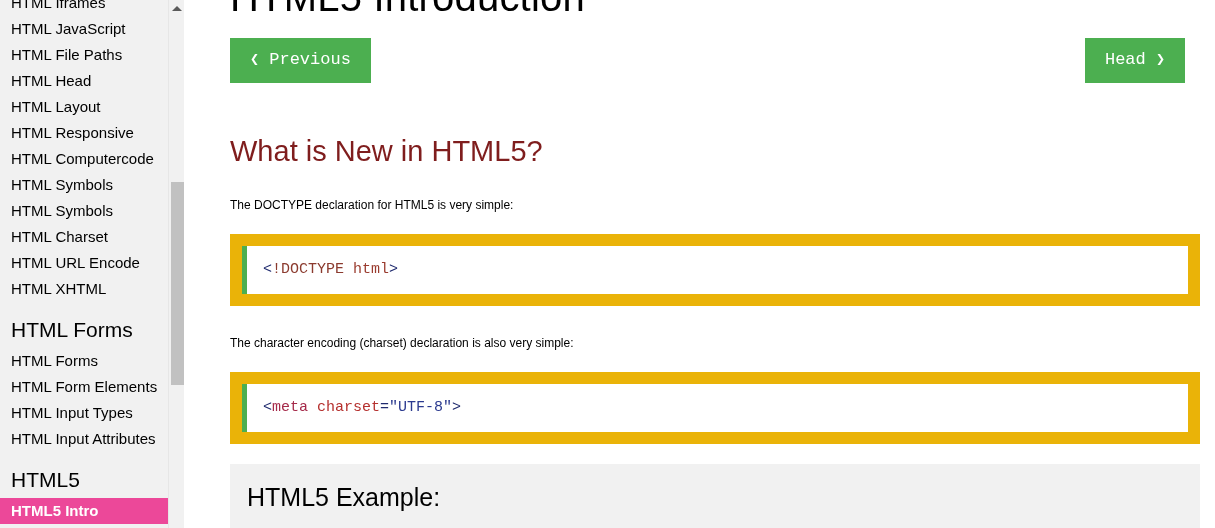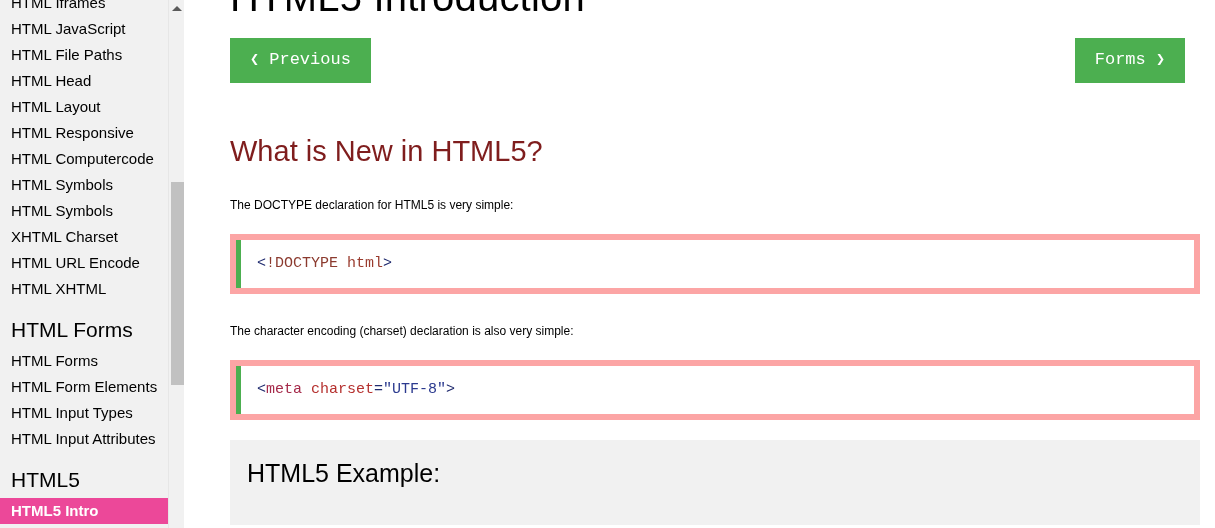--- a/index.html
+++ b/index.html
@@ -157,22 +157,22 @@
   p.body-text {
     margin: 26px 0 0 30px;
     font-size: 12px;
     line-height: 22px;
     color: #000000;
   }
 
   
   .code-card {
     margin: 18px 15px 0 30px;
-    background: #fca5a5;
-    padding: 6px;
+    background: #eab308;
+    padding: 12px;
   }
   .code-box {
     background: #ffffff;
     border-left: 5px solid #4CAF50;
     padding: 14px 0 14px 16px;
     font-family: "Liberation Mono", monospace;
     font-size: 15px;
     line-height: 20px;
     white-space: pre;
     overflow: hidden;
@@ -210,21 +210,21 @@
 
       <a class="nav-link" href="#">HTML Iframes</a>
       <a class="nav-link" href="#">HTML JavaScript</a>
       <a class="nav-link" href="#">HTML File Paths</a>
       <a class="nav-link" href="#">HTML Head</a>
       <a class="nav-link" href="#">HTML Layout</a>
       <a class="nav-link" href="#">HTML Responsive</a>
       <a class="nav-link" href="#">HTML Computercode</a>
       <a class="nav-link" href="#">HTML Symbols</a>
       <a class="nav-link" href="#">HTML Symbols</a>
-      <a class="nav-link" href="#">XHTML Charset</a>
+      <a class="nav-link" href="#">HTML Charset</a>
       <a class="nav-link" href="#">HTML URL Encode</a>
       <a class="nav-link" href="#">HTML XHTML</a>
 
       <div class="nav-heading">HTML Forms</div>
       <a class="nav-link" href="#">HTML Forms</a>
       <a class="nav-link" href="#">HTML Form Elements</a>
       <a class="nav-link" href="#">HTML Input Types</a>
       <a class="nav-link" href="#">HTML Input Attributes</a>
 
       <div class="nav-heading">HTML5</div>
@@ -243,21 +243,21 @@
 
   <div id="sidebar-edge"></div>
 
   <main id="main">
     <div id="main-inner">
 
       <h1 class="page-title">HTML5 Introduction</h1>
 
       <div class="btn-row">
         <a class="btn btn-prev" href="#"><span class="chev">❮</span> <span>Previous</span></a>
-        <a class="btn btn-next" href="#"><span>Forms</span> <span class="chev">❯</span></a>
+        <a class="btn btn-next" href="#"><span>Head</span> <span class="chev">❯</span></a>
       </div>
 
       <h2 class="section-title">What is New in HTML5?</h2>
 
       <p class="body-text">The DOCTYPE declaration for HTML5 is very simple:</p>
 
       <div class="code-card">
         <div class="code-box"><span class="tok-punct">&lt;</span><span class="tok-doctype">!DOCTYPE</span><span> </span><span class="tok-name">html</span><span class="tok-punct">&gt;</span></div>
       </div>
 

